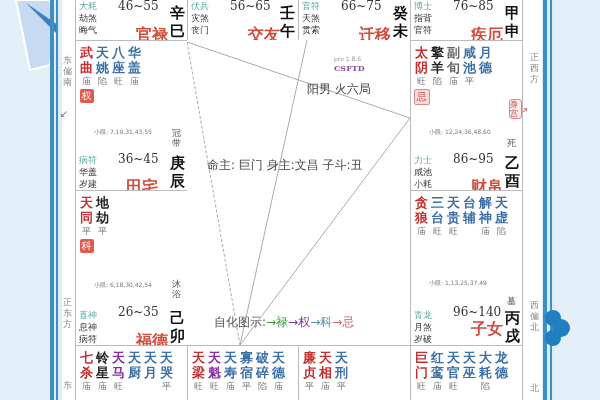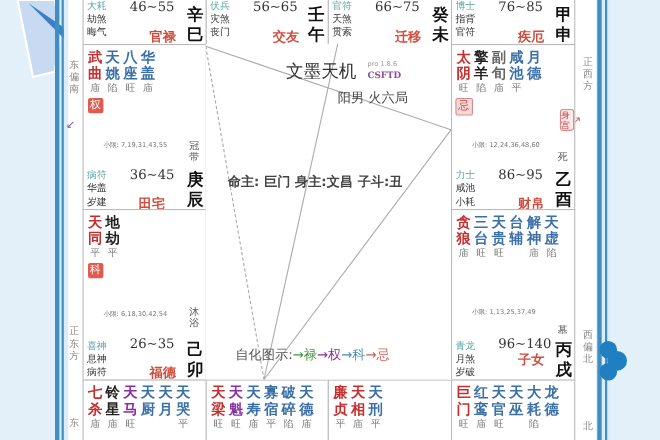--- a/index.html
+++ b/index.html
@@ -12,21 +12,21 @@
   .stars{position:absolute;left:3px;top:4px;display:flex;gap:1px;}
   .star{display:flex;flex-direction:column;align-items:center;width:15px;}
   .star .n{font-size:13px;line-height:15px;font-weight:bold;}
   .star .b{font-size:9px;color:#777;line-height:13px;}
   .hua{display:inline-block;background:#e05a4e;color:#fff;font-size:10px;width:14px;height:14px;line-height:14px;text-align:center;border-radius:2px;margin-top:1px;}
   .hua.ji{background:#f7dada;color:#c44;border:1px solid #d88;}
   .xiao{position:absolute;font-size:6px;color:#777;}
   .sm3{position:absolute;left:3px;font-size:9px;line-height:12px;color:#333;}
   .sm3 .g{color:#5aa8a0;}
   .age{position:absolute;font-size:12px;color:#333;font-family:"DejaVu Serif",serif;}
-  .palace{position:absolute;font-size:12px;color:#d04c3c;font-weight:bold;}
+  .palace{position:absolute;font-size:16px;color:#d04c3c;font-weight:bold;}
   .gz{position:absolute;font-size:15px;font-weight:bold;color:#111;line-height:18px;width:16px;}
   .phase{position:absolute;font-size:9px;color:#555;width:10px;line-height:10px;}
   .dir{position:absolute;font-size:9px;color:#888;width:10px;line-height:11px;}
   .center{position:absolute;left:187px;top:40px;width:223px;height:305px;background:#fff;}
   .ct{position:absolute;font-size:12px;color:#444;}
   .red{color:#c62f2f}.blue{color:#3b6fa8}.purple{color:#8a2fa3}.black{color:#222}.gray{color:#666}
 </style>
 </head>
 <body>
 
@@ -500,25 +500,24 @@
   </div>
 </div>
 
 <div class="center">
   <svg style="position:absolute;left:0;top:0" width="223" height="305">
     <line x1="0" y1="2" x2="223" y2="78" stroke="#aaa" stroke-width="1"></line>
     <line x1="0" y1="2" x2="53" y2="305" stroke="#aaa" stroke-width="1" stroke-dasharray="3,2"></line>
     <line x1="120" y1="0" x2="53" y2="305" stroke="#aaa" stroke-width="1"></line>
     <line x1="223" y1="78" x2="53" y2="305" stroke="#aaa" stroke-width="1"></line>
   </svg>
-  <div class="ct" style="left:73px;top:15px;font-size:16px;color:#333;">文墨天机</div>
   <div style="position:absolute;left:147px;top:15px;font-size:6px;color:#999;">pro 1.8.6</div>
   <div style="position:absolute;left:147px;top:23px;font-size:8px;color:#8a4fa8;font-weight:bold;font-family:'DejaVu Serif',serif;">CSFTD</div>
   <div class="ct" style="left:120px;top:41px;">阳男 火六局</div>
-  <div class="ct" style="left:20px;top:117px;font-weight:bold;">命主: 巨门 身主:文昌 子斗:丑</div>
+  <div class="ct" style="left:20px;top:117px;">命主: 巨门 身主:文昌 子斗:丑</div>
   <div style="position:absolute;left:27px;top:274px;font-size:12px;color:#555;display:flex;">
     <span>自化图示:</span>
     <span style="color:#3f9b3f">→禄</span>
     <span style="color:#8a2fa3">→权</span>
     <span style="color:#4a8fb5">→科</span>
     <span style="color:#d06060">→忌</span>
   </div>
 </div>
 
 </body></html>

